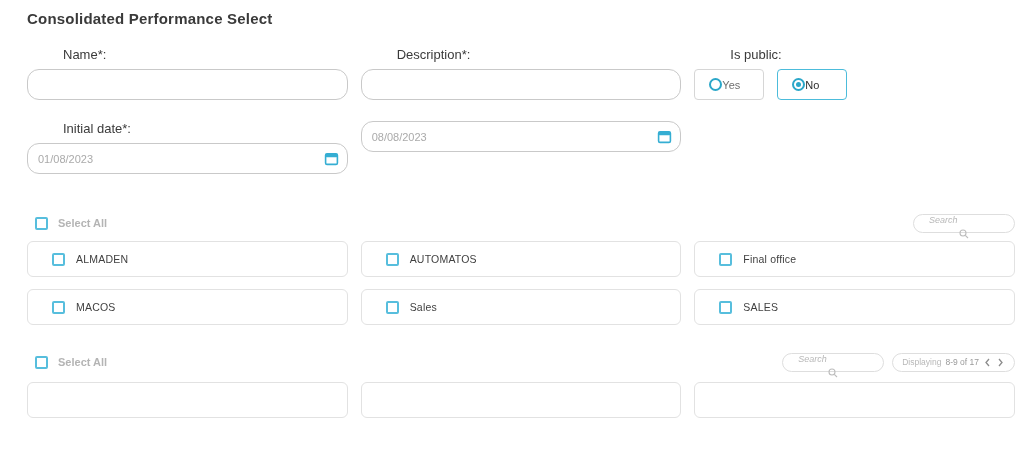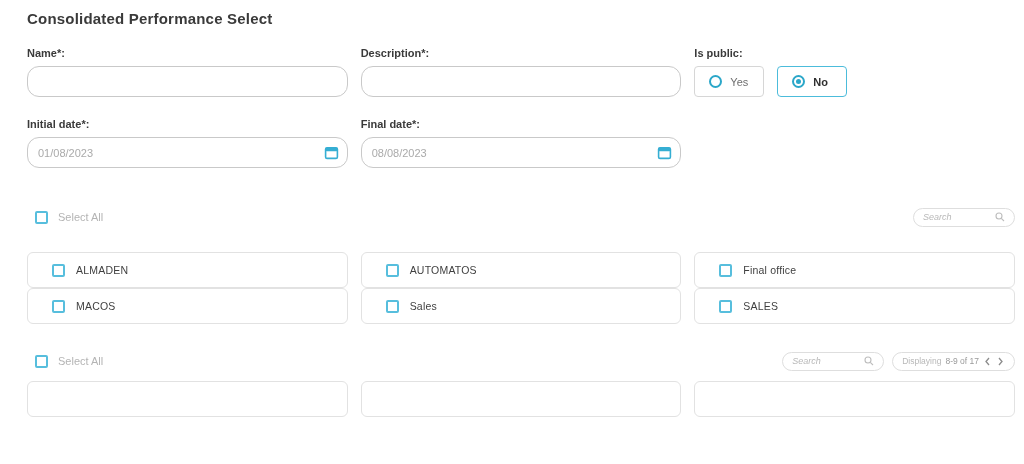--- a/index.html
+++ b/index.html
@@ -5,66 +5,66 @@
   * { margin:0; padding:0; box-sizing:border-box; }
   html,body { width:1024px; height:464px; background:#ffffff; overflow:hidden;
     font-family:"Liberation Sans", sans-serif; color:#3c3c3c; }
   .page { padding:10px 9px 0 27px; width:1024px; height:464px; position:relative; }
   .content { width:988px; }
 
   .page-title { font-size:15px; font-weight:bold; color:#3a3a3a; letter-spacing:.2px; }
 
   .grid3 { display:grid; grid-template-columns:1fr 1fr 1fr; column-gap:13px; }
 
-  .field-label { font-size:11px; font-weight:bold; color:#3a3a3a; margin-bottom:7px; display:block; }
+  .field-label { font-size:13px; font-weight:normal; color:#3a3a3a; margin-bottom:7px; display:block;margin-left:36px; }
   .row1 { margin-top:20px; }
   .row2 { margin-top:21px; }
 
   .text-input { width:100%; height:31px; border:1px solid #c9c9c9; border-radius:12px;
     font-size:11px; padding:0 10px; color:#444; outline:none; background:#fff;
     font-family:"Liberation Sans", sans-serif; }
   .text-input::placeholder { color:#aaaaaa; opacity:1; }
 
   .date-wrap { position:relative; }
   .date-wrap .cal { position:absolute; right:9px; top:8px; pointer-events:auto; cursor:pointer; }
 
   .public-opts { display:flex; gap:13px; }
-  .opt-box { display:flex; align-items:center; gap:8px; height:31px; padding:0 14px;
+  .opt-box { display:flex; align-items:center; gap:0; height:31px; padding:0 14px;
     border:1px solid #d6d6d6; border-radius:4px; min-width:70px; cursor:pointer; background:#fff; }
   .opt-box.selected { border:1px solid #4cbcdb; }
   .radio { width:13px; height:13px; border-radius:50%; border:2px solid #2ba7c9; position:relative; flex:0 0 auto; }
   .radio.checked::after { content:""; position:absolute; left:2px; top:2px; width:5px; height:5px;
     border-radius:50%; background:#2ba7c9; }
   .opt-label { font-size:11px; color:#6f6f6f; }
-  .opt-box.selected .opt-label { font-weight:bold; color:#2f2f2f; }
+  .opt-box.selected .opt-label { font-weight:normal; color:#2f2f2f; }
 
   .section-heading { font-size:12px; font-weight:bold; color:#3a3a3a; }
   .sec-dept { margin-top:38px; }
   .sec-dev  { margin-top:26px; }
 
   .toolbar { display:flex; align-items:center; justify-content:space-between; margin-top:17px; height:22px; }
   .select-all { display:flex; align-items:center; gap:10px; margin-left:8px; cursor:pointer; }
   .checkbox { width:13px; height:13px; border:2px solid #57bedd; border-radius:2px; background:#fff; flex:0 0 auto; }
-  .select-all-label { font-size:11px; color:#b4b4b4; }
+  .select-all-label { font-size:11px; color:#b4b4b4;font-weight:bold; }
 
   .pills { display:flex; align-items:center; gap:8px; }
   .search-pill { display:flex; align-items:center; justify-content:space-between;
-    width:102px; height:19px; border:1px solid #dedede; border-radius:10px; padding:0 9px; background:#fff; }
+    width:102px; height:19px; border:1px solid #dedede; border-radius:10px; padding:0 9px; background:#fff;flex-direction:column; }
   .search-pill input { border:none; outline:none; width:70px; font-size:9px; font-style:italic;
     color:#555; background:transparent; font-family:"Liberation Sans", sans-serif; }
   .search-pill input::placeholder { color:#b8b8b8; opacity:1; }
 
   .paging-pill { display:flex; align-items:center; gap:4px; height:19px; border:1px solid #dedede;
     border-radius:10px; padding:0 9px; background:#fff; }
   .paging-label { font-size:8.5px; color:#b8b8b8; }
   .paging-range { font-size:8.5px; color:#9a9a9a; }
   .pg-btn { display:flex; align-items:center; cursor:pointer; padding:0 1px; }
 
-  .cards { margin-top:24px; }
-  .cards + .cards { margin-top:0;border-radius:9px; }
+  .cards { margin-top:7px; }
+  .cards + .cards { margin-top:12px;border-radius:9px; }
   .card { height:36px; border:1px solid #e2e2e2; border-radius:6px; display:flex;
     align-items:center; gap:11px; padding:0 24px; background:#fff; cursor:pointer; }
   .card-label { font-size:10.5px; color:#3f3f3f; letter-spacing:.2px; }
 
   .selection-total { margin-top:9px; font-size:9.5px; color:#a3a3a3; }
 
   .dev-cards { margin-top:9px; }
 </style>
 </head>
 <body>
@@ -105,21 +105,20 @@
           <input class="text-input" type="text" placeholder="01/08/2023" style="">
           <span class="cal">
             <svg width="15" height="15" viewBox="0 0 15 15">
               <rect x="1.6" y="2.8" width="11.8" height="10.6" rx="1.4" fill="none" stroke="#35aed3" stroke-width="1.6"></rect>
               <rect x="1.6" y="2.8" width="11.8" height="3.4" rx="1.2" fill="#35aed3"></rect>
             </svg>
           </span>
         </div>
       </div>
       <div>
-        <label class="field-label">Final date*:</label>
         <div class="date-wrap">
           <input class="text-input" type="text" placeholder="08/08/2023" style="">
           <span class="cal">
             <svg width="15" height="15" viewBox="0 0 15 15">
               <rect x="1.6" y="2.8" width="11.8" height="10.6" rx="1.4" fill="none" stroke="#35aed3" stroke-width="1.6"></rect>
               <rect x="1.6" y="2.8" width="11.8" height="3.4" rx="1.2" fill="#35aed3"></rect>
             </svg>
           </span>
         </div>
       </div>

